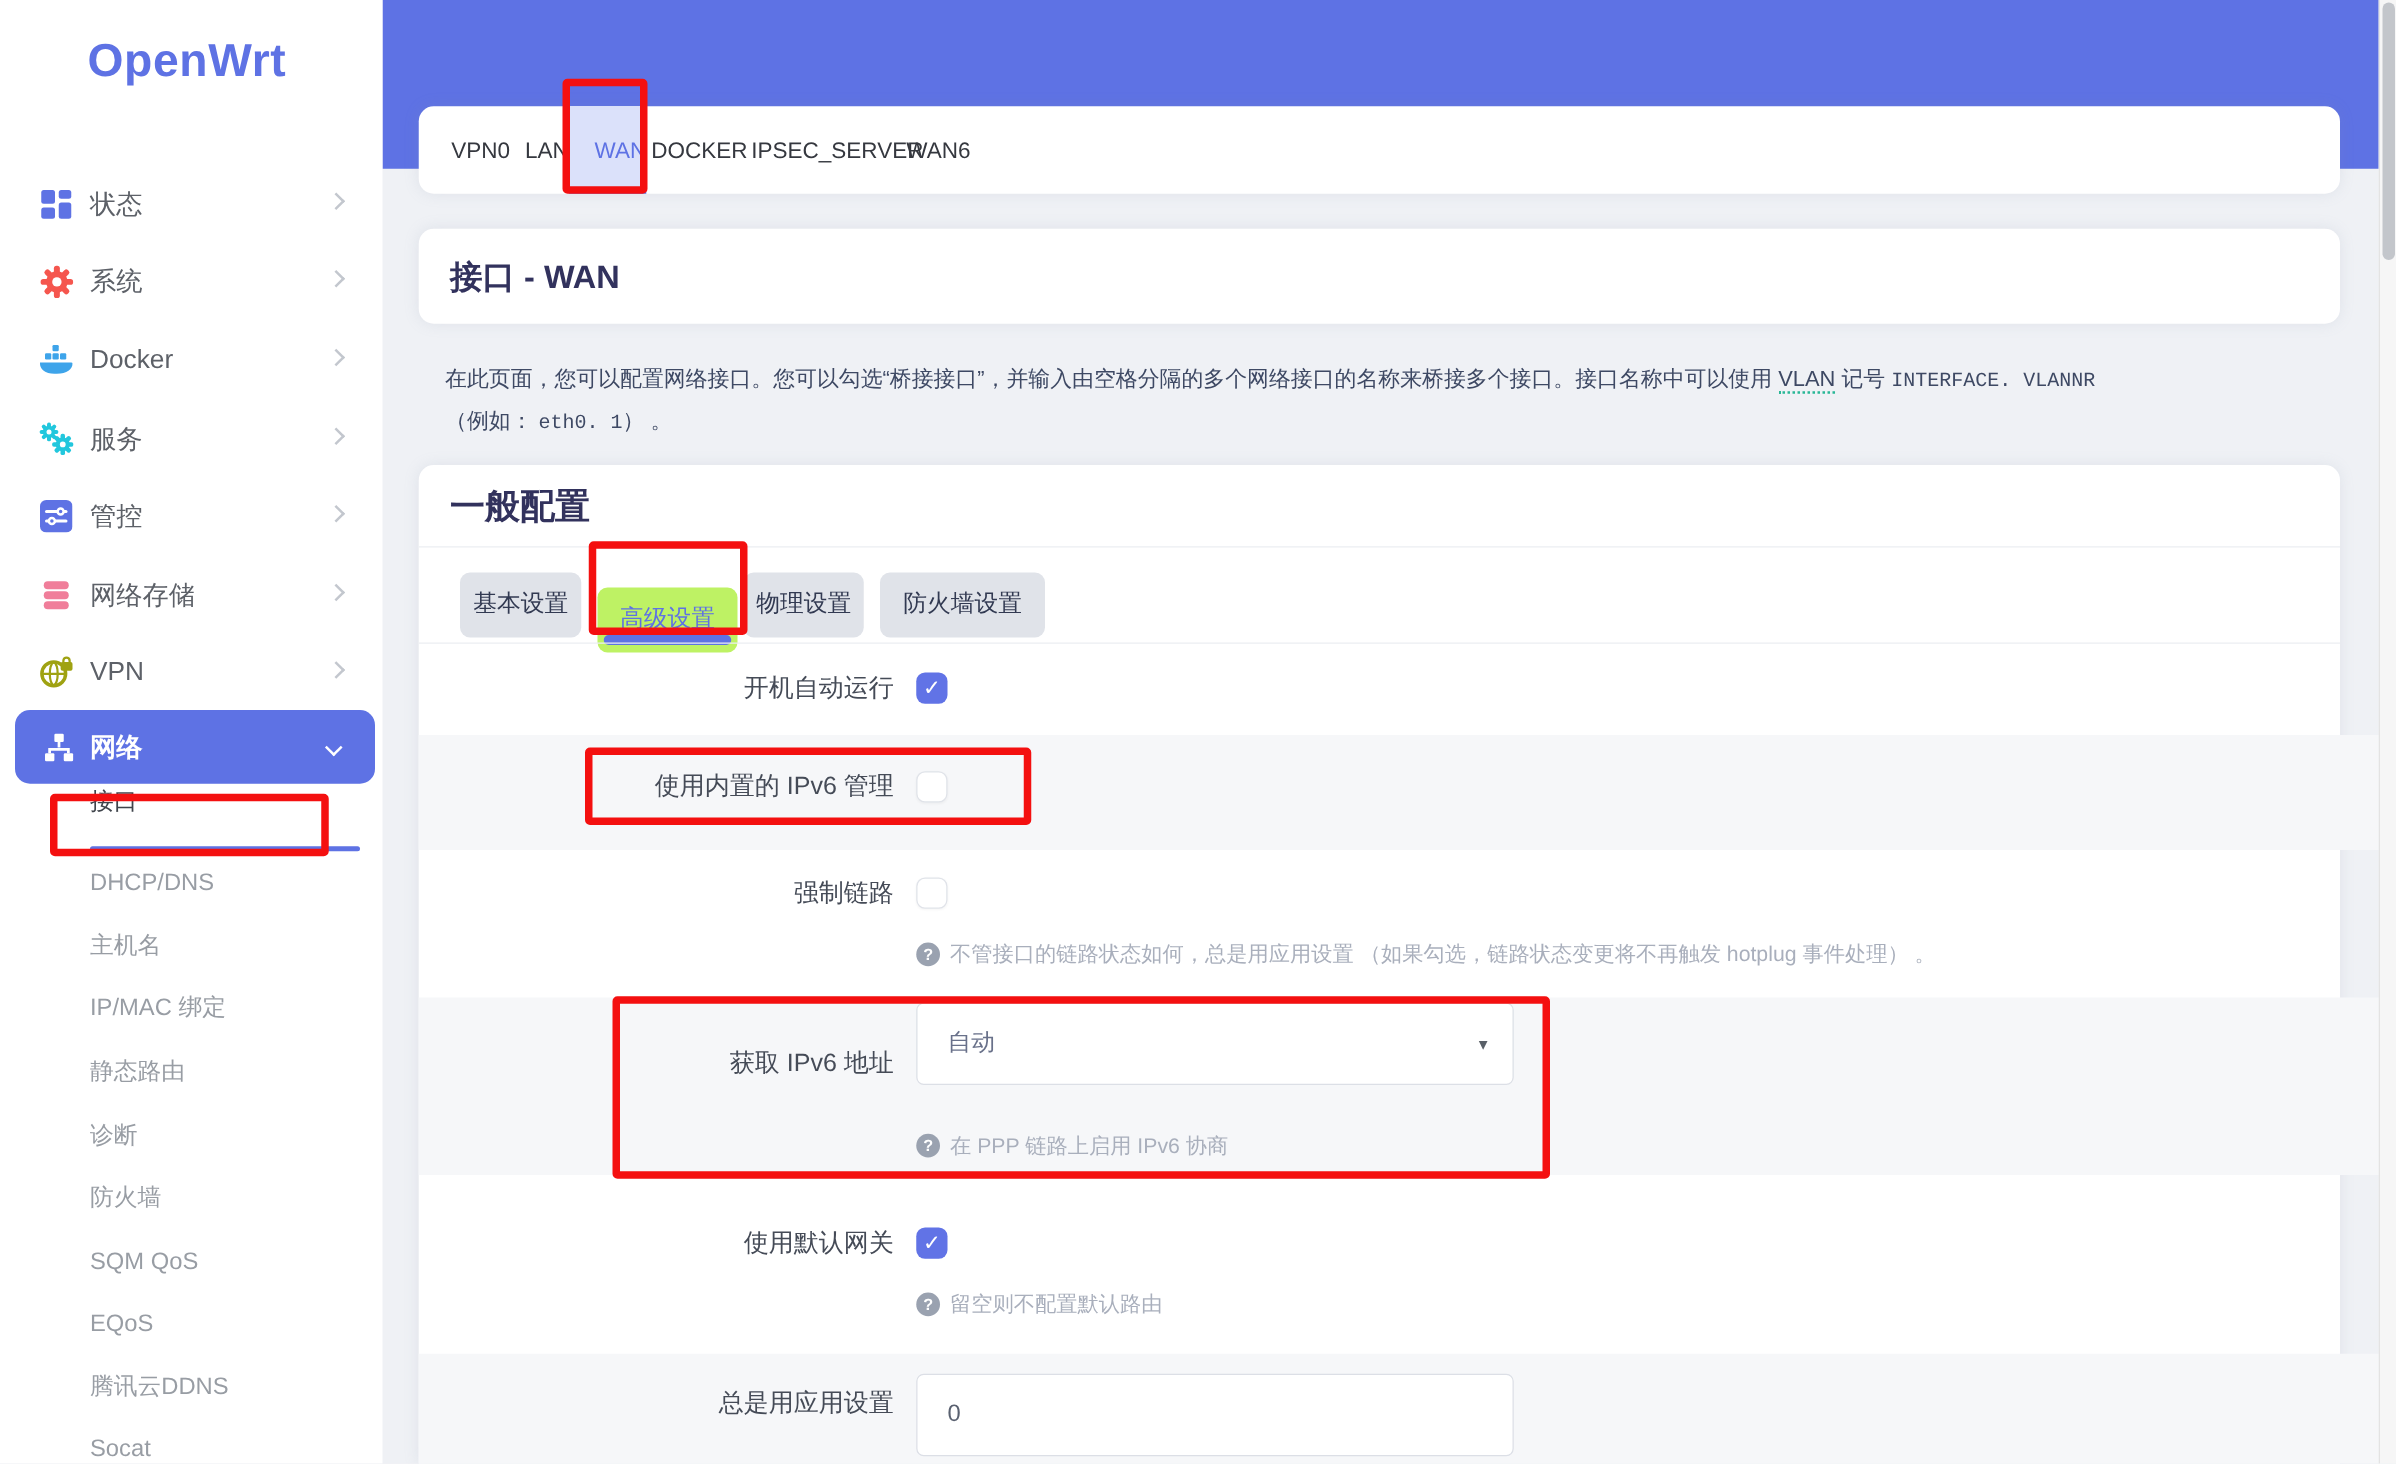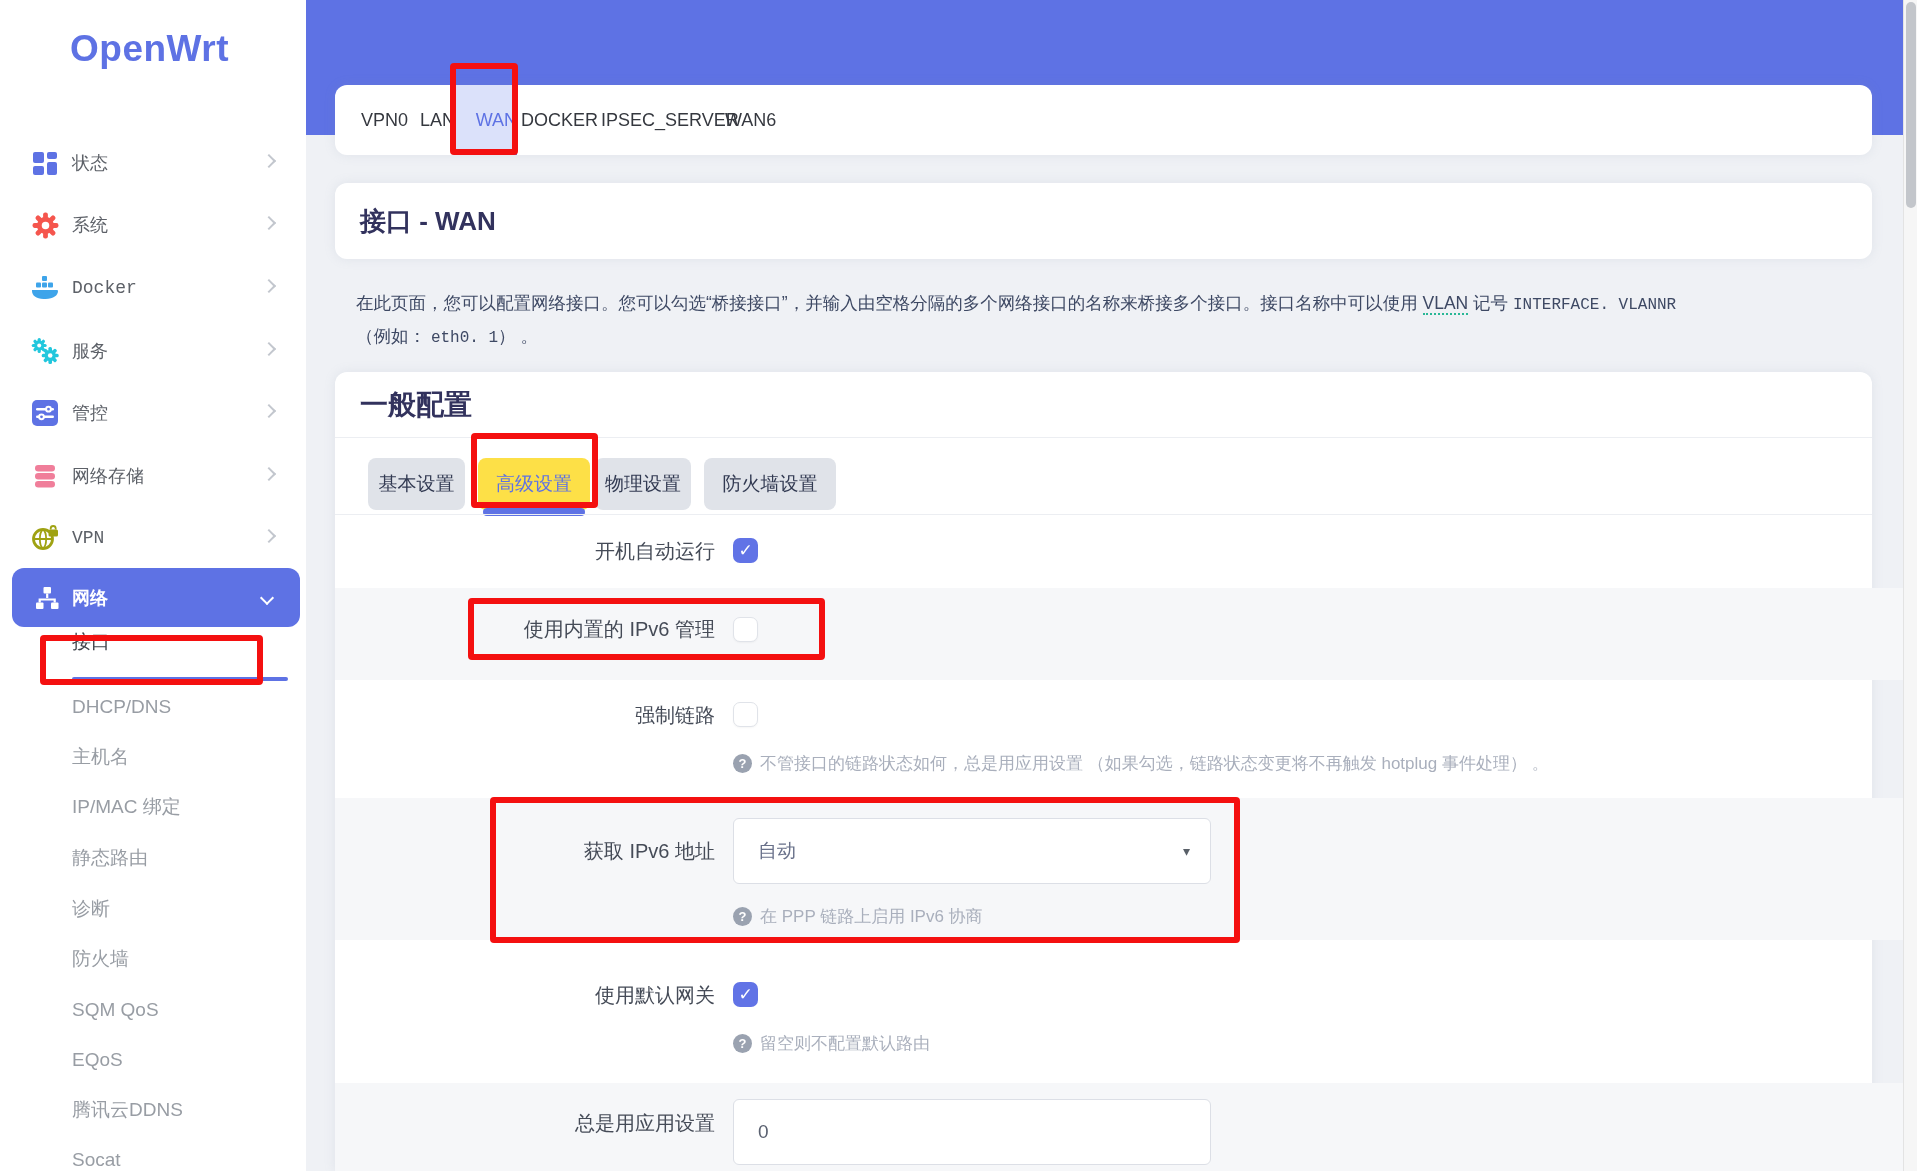--- a/index.html
+++ b/index.html
@@ -16,21 +16,21 @@
 
   
   .scrollbar { position:absolute; right:0; top:0; width:14px; height:1171px; background:#f6f6f6; border-left:1px solid #e3e3e3; }
   .scroll-thumb { position:absolute; left:2px; top:2px; width:10px; height:206px; background:#c3c6cb; border-radius:5px; }
 
   
   .sidebar { position:absolute; left:0; top:0; width:306px; height:1171px; background:#ffffff; }
   .logo { position:absolute; left:70px; top:28px; font-size:37px; font-weight:bold; color:#5e72e4; letter-spacing:0.5px; }
   .nav-item { position:absolute; left:0; width:306px; height:62px; cursor:pointer; }
   .nav-item .nav-icon { position:absolute; left:30px; top:50%; transform:translateY(-50%); width:30px; height:30px; display:flex; align-items:center; justify-content:center; }
-  .nav-item .nav-label { position:absolute; left:72px; top:50%; transform:translateY(-50%); font-size:18px; color:#5d6168;font-family:Liberation Mono, monospace; }
+  .nav-item .nav-label { position:absolute; left:72px; top:50%; transform:translateY(-50%); font-size:21px; color:#5d6168; }
   .chev { position:absolute; right:32px; top:50%; width:10px; height:10px; border-top:2.5px solid #c3c7ce; border-right:2.5px solid #c3c7ce; transform:translateY(-70%) rotate(45deg); }
   .nav-active { left:12px; width:288px; height:59px; background:#5e72e4; border-radius:12px; }
   .nav-active .nav-icon { left:20px; }
   .nav-active .nav-label { left:60px; color:#ffffff; font-weight:bold;text-align:center; }
   .nav-active .chev { border-color:#ffffff; transform:translateY(-50%) rotate(135deg); right:28px; }
   .sub-item { position:absolute; left:72px; width:220px; height:40px; font-size:19px; color:#989da4; line-height:40px; cursor:pointer; }
   .sub-item.active { color:#3f444b; }
   .sub-underline { position:absolute; left:72px; top:677px; width:216px; height:4px; background:#5e72e4; border-radius:2px; }
 
   
@@ -45,21 +45,21 @@
 
   .desc { position:absolute; left:356px; top:288px; width:1510px; font-size:17.5px; line-height:31px; color:#3e4964; }
   .mono { font-family:"Liberation Mono","DejaVu Sans Mono",monospace; font-size:16px; }
   .vlan-abbr { border-bottom:2px dotted #29b796; cursor:help; }
 
   .config-card { left:335px; top:372px; width:1537px; height:799px; border-radius:12px 12px 0 0; }
   .section-title { position:absolute; left:25px; top:14px; font-size:28px; font-weight:bold; color:#32325d; }
   .div1 { position:absolute; left:0; top:65px; width:100%; height:1px; background:#eceef2; }
   .div2 { position:absolute; left:0; top:142px; width:100%; height:1px; background:#eceef2; }
   .chip-tab { position:absolute; top:86px; height:52px; border-radius:8px; background:#e0e3e9; color:#323a52; font-size:19px; text-align:center; line-height:52px; cursor:pointer; }
-  .chip-tab.active { background:#fde047; color:#5e72e4; }
+  .chip-tab.active { background:#bef264; color:#5e72e4;margin-top:12px; }
   .chip-active-bar { position:absolute; left:148px; top:136px; width:102px; height:8px; background:#5e72e4; border-radius:4px; }
 
   
   .frow { position:absolute; left:0; width:1765px; }
   .frow.gray { background:#f6f7f9; }
   .flabel { position:absolute; left:0; width:380px; text-align:right; font-size:20px; color:#454b57; }
   .cbox { position:absolute; left:398px; width:25px; height:25px; border-radius:7px; cursor:pointer; }
   .cbox.checked { background:#6173e6; color:#fff; text-align:center; line-height:25px; font-size:17px; font-weight:bold; }
   .cbox.unchecked { background:#fff; border:1.5px solid #e0e3e9; box-shadow:0 1px 2px rgba(0,0,0,.04); }
   .fhelp { position:absolute; left:398px; height:30px; display:flex; align-items:center; font-size:17px; color:#a9afbc; }
@@ -265,21 +265,21 @@
       <span class="flabel" style="top:0;line-height:70px">强制链路</span>
       <span class="cbox unchecked" style="top:22px"></span>
       <span class="fhelp" style="top:68px">
           <span class="qicon">?</span>
           <span>不管接口的链路状态如何，总是用应用设置 （如果勾选，链路状态变更将不再触发 hotplug 事件处理） 。</span>
         </span>
     </div>
 
     <div class="frow gray" style="top:426px;height:142px">
       <span class="flabel" style="top:0;line-height:106px">获取 IPv6 地址</span>
-      <span class="fselect" style="top:20px">
+      <span class="fselect" style="top:4px">
         <span class="sel-val">自动</span>
         <span class="sel-arrow">▾</span>
       </span>
       <span class="fhelp" style="top:103px">
           <span class="qicon">?</span>
           <span>在 PPP 链路上启用 IPv6 协商</span>
         </span>
     </div>
 
     <div class="frow" style="top:568px;height:143px">

